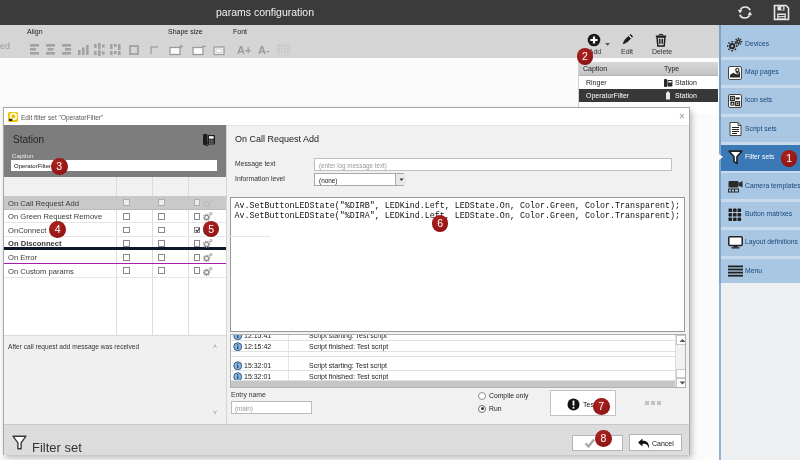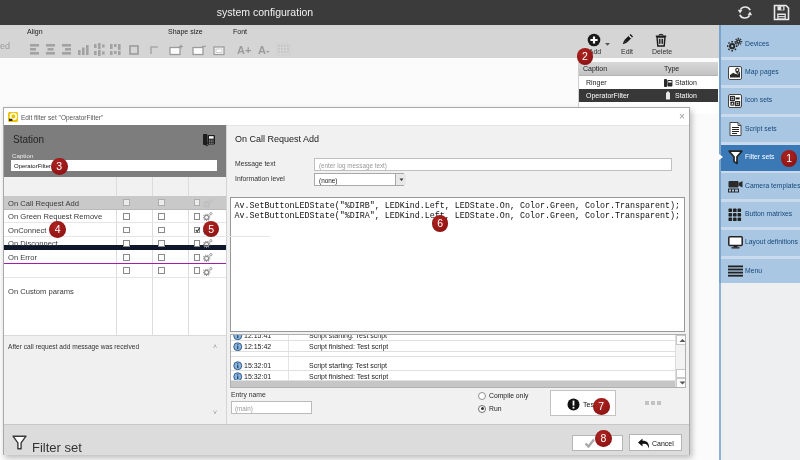--- a/index.html
+++ b/index.html
@@ -7,21 +7,21 @@
   .abs{position:absolute;}
   .badge{position:absolute;width:16.6px;height:16.6px;border-radius:50%;
      background:radial-gradient(circle at 40% 32%, #ad2420, #8e1313 78%);
      color:#fff;font-size:10.5px;font-weight:normal;text-align:center;line-height:16.6px;z-index:60;}
   svg{display:block;}
 </style></head>
 <body>
 
 
 <div class="abs" style="left:0;top:0;width:800px;height:25px;background:#3b3b3b;"></div>
-<div class="abs" style="left:165px;top:6px;width:200px;height:15px;color:#f2f2f2;font-size:10.5px;text-align:center;">system configuration</div>
+<div class="abs" style="left:165px;top:6px;width:200px;height:15px;color:#f2f2f2;font-size:10.5px;text-align:center;">params configuration</div>
 
 <svg class="abs" style="left:737px;top:4px" width="16" height="17" viewBox="0 0 16 17">
  <g stroke="#e8e8e8" stroke-width="1.7" fill="none">
   <path d="M13.2 6.2 A5.6 5.6 0 0 0 3.4 5.6"></path>
   <path d="M2.8 10.8 A5.6 5.6 0 0 0 12.6 11.4"></path>
  </g>
  <path d="M0.8 5.8 l4.6 0.2 -2.4 3.4z" fill="#e8e8e8"></path>
  <path d="M15.2 11.2 l-4.6 -0.2 2.4 -3.4z" fill="#e8e8e8"></path>
 </svg>
 
@@ -372,21 +372,21 @@
           </svg>
         </div>
         <svg style="position:absolute;left:198.5px;top:1.6px" width="10" height="10" viewBox="0 0 10 10">
           <g stroke="#1f74c8" fill="none">
             <circle cx="3.6" cy="6.4" r="2" stroke-width="1.1"></circle>
             <circle cx="3.6" cy="6.4" r="3.1" stroke-width="1.3" stroke-dasharray="1.05 1.1"></circle>
             <circle cx="7.8" cy="2.7" r="1.15" stroke-width="0.9"></circle>
           </g>
         </svg>
       </div>
-      <div style="position:absolute;left:0px;top:128.8px;width:222px;height:13.6px;background:transparent;border-bottom:5px solid #0f172a;box-sizing:border-box;z-index:5;">
+      <div style="position:absolute;left:0px;top:128.8px;width:222px;height:13.6px;background:transparent;border-bottom:3px solid #0f172a;box-sizing:border-box;z-index:5;font-weight:bold;">
         <span style="position:absolute;left:4px;top:2.6px;font-size:7.6px;color:#3a3a3a;white-space:nowrap;">On Disconnect</span>
         <div style="position:absolute;left:119px;top:3.4px;width:6.8px;height:6.8px;background:#fff;border:1px solid #8a8a8a;box-sizing:border-box;"></div>
         <div style="position:absolute;left:154px;top:3.4px;width:6.8px;height:6.8px;background:#fff;border:1px solid #8a8a8a;box-sizing:border-box;"></div>
         <div style="position:absolute;left:189.5px;top:3.4px;width:6.8px;height:6.8px;background:#fff;border:1px solid #8a8a8a;box-sizing:border-box;"></div>
         <svg style="position:absolute;left:198.5px;top:1.6px" width="10" height="10" viewBox="0 0 10 10">
           <g stroke="#8f8f8f" fill="none">
             <circle cx="3.6" cy="6.4" r="2" stroke-width="1.1"></circle>
             <circle cx="3.6" cy="6.4" r="3.1" stroke-width="1.3" stroke-dasharray="1.05 1.1"></circle>
             <circle cx="7.8" cy="2.7" r="1.15" stroke-width="0.9"></circle>
           </g>
@@ -399,21 +399,21 @@
         <div style="position:absolute;left:189.5px;top:3.4px;width:6.8px;height:6.8px;background:#fff;border:1px solid #8a8a8a;box-sizing:border-box;"></div>
         <svg style="position:absolute;left:198.5px;top:1.6px" width="10" height="10" viewBox="0 0 10 10">
           <g stroke="#8f8f8f" fill="none">
             <circle cx="3.6" cy="6.4" r="2" stroke-width="1.1"></circle>
             <circle cx="3.6" cy="6.4" r="3.1" stroke-width="1.3" stroke-dasharray="1.05 1.1"></circle>
             <circle cx="7.8" cy="2.7" r="1.15" stroke-width="0.9"></circle>
           </g>
         </svg>
       </div>
       <div style="position:absolute;left:0px;top:156px;width:222px;height:13.6px;background:transparent;border-bottom:1px solid #e6e6e6;box-sizing:border-box;z-index:5;">
-        <span style="position:absolute;left:4px;top:2.6px;font-size:7.6px;color:#3a3a3a;white-space:nowrap;margin-top:20px;">On Custom params</span>
+        <span style="position:absolute;left:4px;top:2.6px;font-size:7.6px;color:#3a3a3a;white-space:nowrap;">On Custom params</span>
         <div style="position:absolute;left:119px;top:3.4px;width:6.8px;height:6.8px;background:#fff;border:1px solid #8a8a8a;box-sizing:border-box;"></div>
         <div style="position:absolute;left:154px;top:3.4px;width:6.8px;height:6.8px;background:#fff;border:1px solid #8a8a8a;box-sizing:border-box;"></div>
         <div style="position:absolute;left:189.5px;top:3.4px;width:6.8px;height:6.8px;background:#fff;border:1px solid #8a8a8a;box-sizing:border-box;"></div>
         <svg style="position:absolute;left:198.5px;top:1.6px" width="10" height="10" viewBox="0 0 10 10">
           <g stroke="#8f8f8f" fill="none">
             <circle cx="3.6" cy="6.4" r="2" stroke-width="1.1"></circle>
             <circle cx="3.6" cy="6.4" r="3.1" stroke-width="1.3" stroke-dasharray="1.05 1.1"></circle>
             <circle cx="7.8" cy="2.7" r="1.15" stroke-width="0.9"></circle>
           </g>
         </svg>

